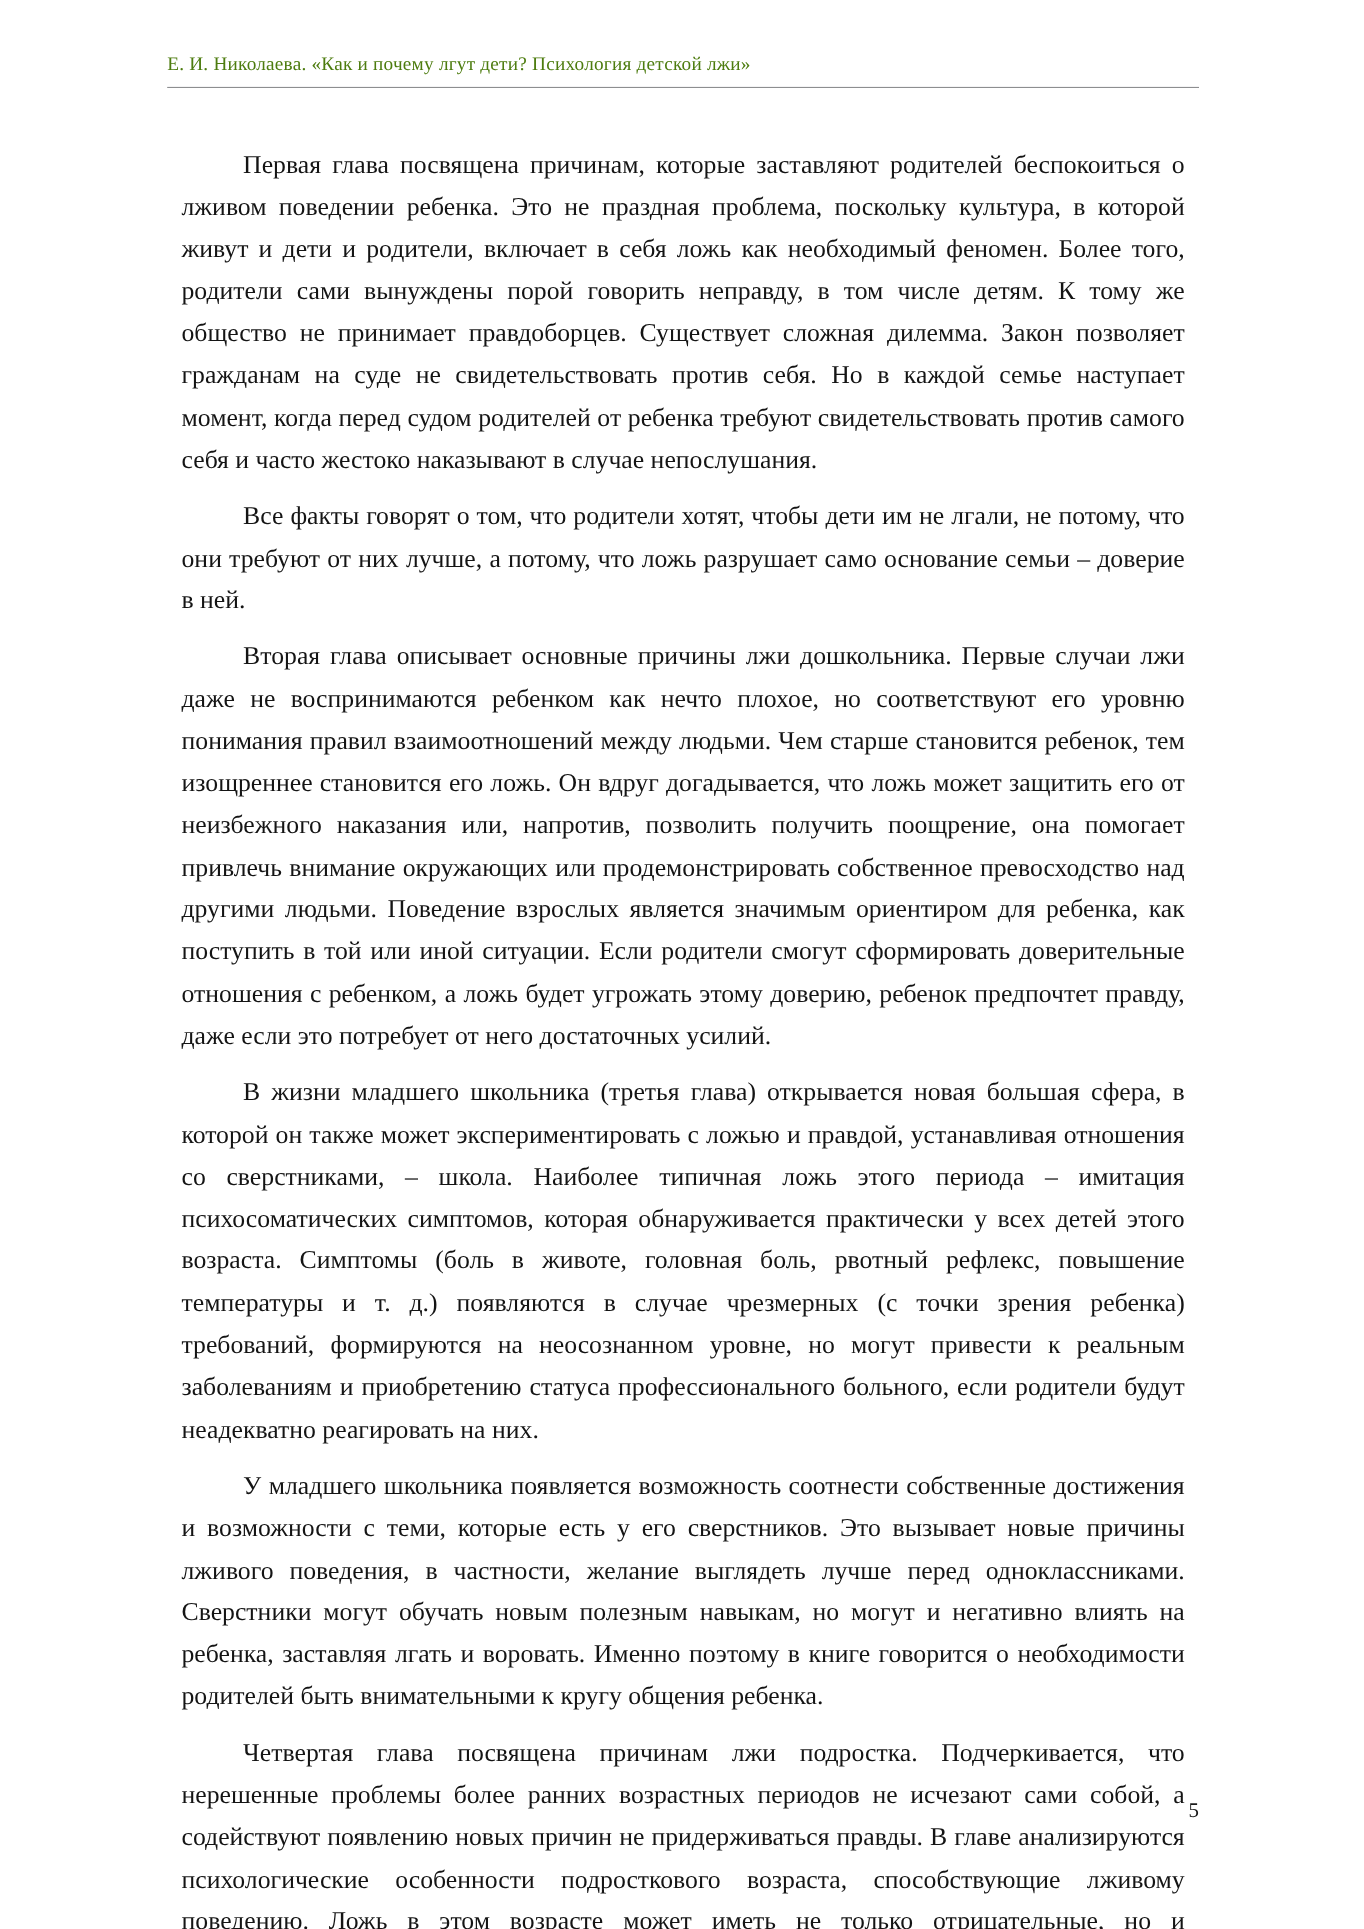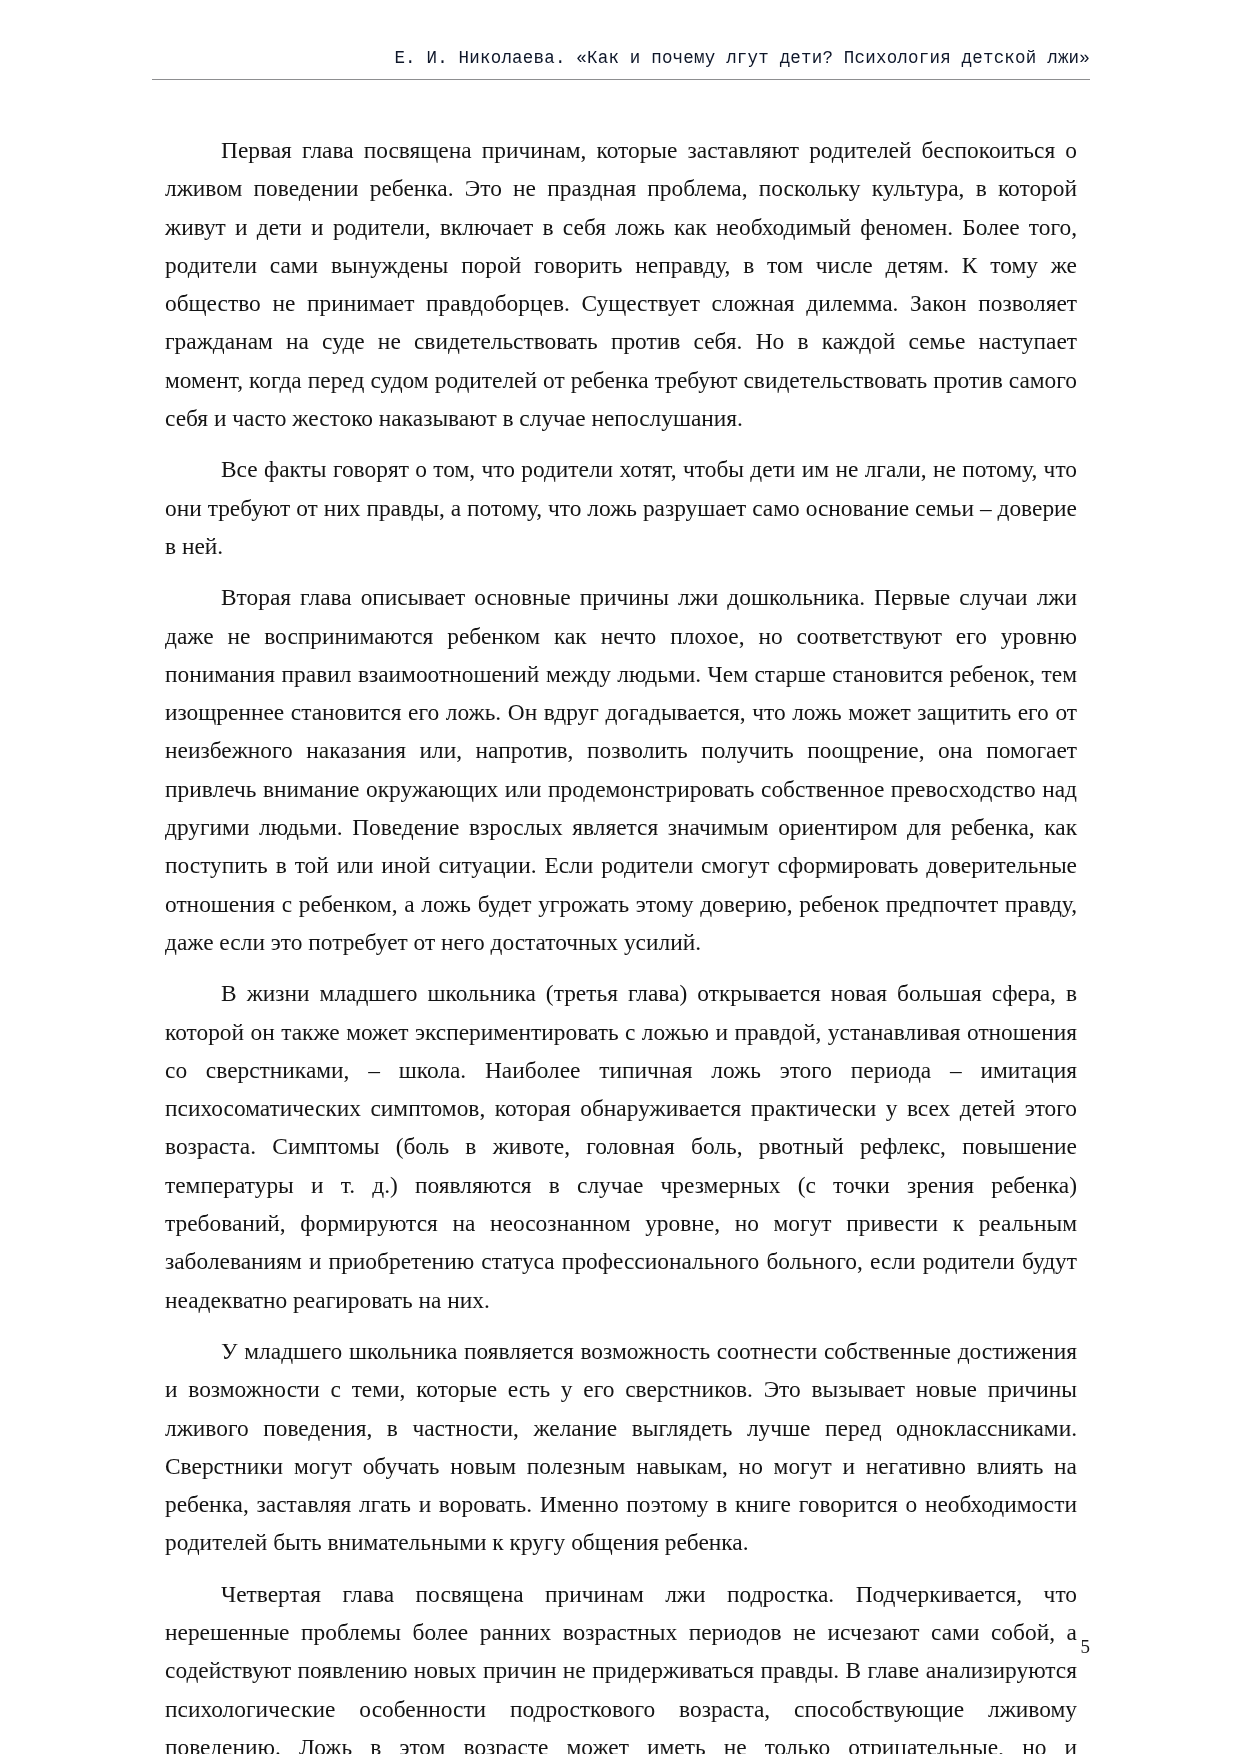--- a/index.html
+++ b/index.html
@@ -24,26 +24,25 @@
     height: 1754px;
     box-sizing: border-box;
   }
 
   
   .running-head {
     position: absolute;
     left: 152px;
     top: 48px;
     width: 938px;
-    font-family: Liberation Mono, monospace;
+    font-family: Liberation Serif, serif;
     font-size: 17.5px;
     letter-spacing: 0.2px;
-    color: #0f172a;
+    color: #4d7c0f;
     white-space: nowrap;
-    text-align: right;
   }
 
   .head-rule {
     position: absolute;
     left: 152px;
     top: 79px;
     width: 938px;
     height: 1px;
     background: #8d8e90;
   }
@@ -84,21 +83,21 @@
 <div class="page">
 
   <div class="running-head">
     <span>Е.  И.  Николаева.  «Как и почему лгут дети? Психология детской лжи»</span>
   </div>
 
   <div class="head-rule"></div>
 
   <div class="textblock">
     <p>Первая глава посвящена причинам, которые заставляют родителей беспокоиться о лживом поведении ребенка. Это не праздная проблема, поскольку культура, в которой живут и дети и родители, включает в себя ложь как необходимый феномен. Более того, родители сами вынуждены порой говорить неправду, в том числе детям. К тому же общество не принимает правдоборцев. Существует сложная дилемма. Закон позволяет гражданам на суде не свидетельствовать против себя. Но в каждой семье наступает момент, когда перед судом родителей от ребенка требуют свидетельствовать против самого себя и часто жестоко наказывают в случае непослушания.</p>
-    <p>Все факты говорят о том, что родители хотят, чтобы дети им не лгали, не потому, что они требуют от них правды, а потому, что ложь разрушает само основание семьи – доверие в ней.</p>
+    <p>Все факты говорят о том, что родители хотят, чтобы дети им не лгали, не потому, что они требуют от них лучше, а потому, что ложь разрушает само основание семьи – доверие в ней.</p>
     <p>Вторая глава описывает основные причины лжи дошкольника. Первые случаи лжи даже не воспринимаются ребенком как нечто плохое, но соответствуют его уровню понимания правил взаимоотношений между людьми. Чем старше становится ребенок, тем изощреннее становится его ложь. Он вдруг догадывается, что ложь может защитить его от неизбежного наказания или, напротив, позволить получить поощрение, она помогает привлечь внимание окружающих или продемонстрировать собственное превосходство над другими людьми. Поведение взрослых является значимым ориентиром для ребенка, как поступить в той или иной ситуации. Если родители смогут сформировать доверительные отношения с ребенком, а ложь будет угрожать этому доверию, ребенок предпочтет правду, даже если это потребует от него достаточных усилий.</p>
     <p>В жизни младшего школьника (третья глава) открывается новая большая сфера, в которой он также может экспериментировать с ложью и правдой, устанавливая отношения со сверстниками, – школа. Наиболее типичная ложь этого периода – имитация психосоматических симптомов, которая обнаруживается практически у всех детей этого возраста. Симптомы (боль в животе, головная боль, рвотный рефлекс, повышение температуры и т. д.) появляются в случае чрезмерных (с точки зрения ребенка) требований, формируются на неосознанном уровне, но могут привести к реальным заболеваниям и приобретению статуса профессионального больного, если родители будут неадекватно реагировать на них.</p>
     <p>У младшего школьника появляется возможность соотнести собственные достижения и возможности с теми, которые есть у его сверстников. Это вызывает новые причины лживого поведения, в частности, желание выглядеть лучше перед одноклассниками. Сверстники могут обучать новым полезным навыкам, но могут и негативно влиять на ребенка, заставляя лгать и воровать. Именно поэтому в книге говорится о необходимости родителей быть внимательными к кругу общения ребенка.</p>
     <p>Четвертая глава посвящена причинам лжи подростка. Подчеркивается, что нерешенные проблемы более ранних возрастных периодов не исчезают сами собой, а содействуют появлению новых причин не придерживаться правды. В главе анализируются психологические особенности подросткового возраста, способствующие лживому поведению. Ложь в этом возрасте может иметь не только отрицательные, но и положительные стороны. Подросток пробует себя, проверяет разные роли, на этом пути он не может не ошибаться. И тогда, при чрезмерной опеке со стороны родителей и стремлении контролировать все аспекты его жизни он вынужден защищаться от них ложью. Родители не должны создавать условия для лжи и вынуждать подростка лгать.</p>
 
   </div>
 
   <div class="folio">5</div>
 
 </div>

